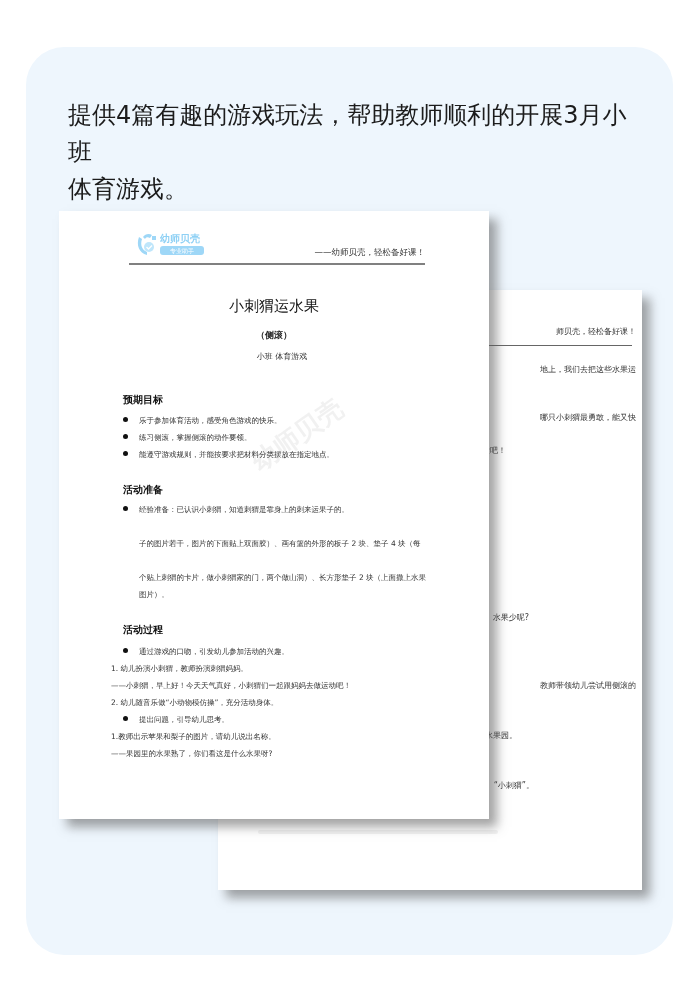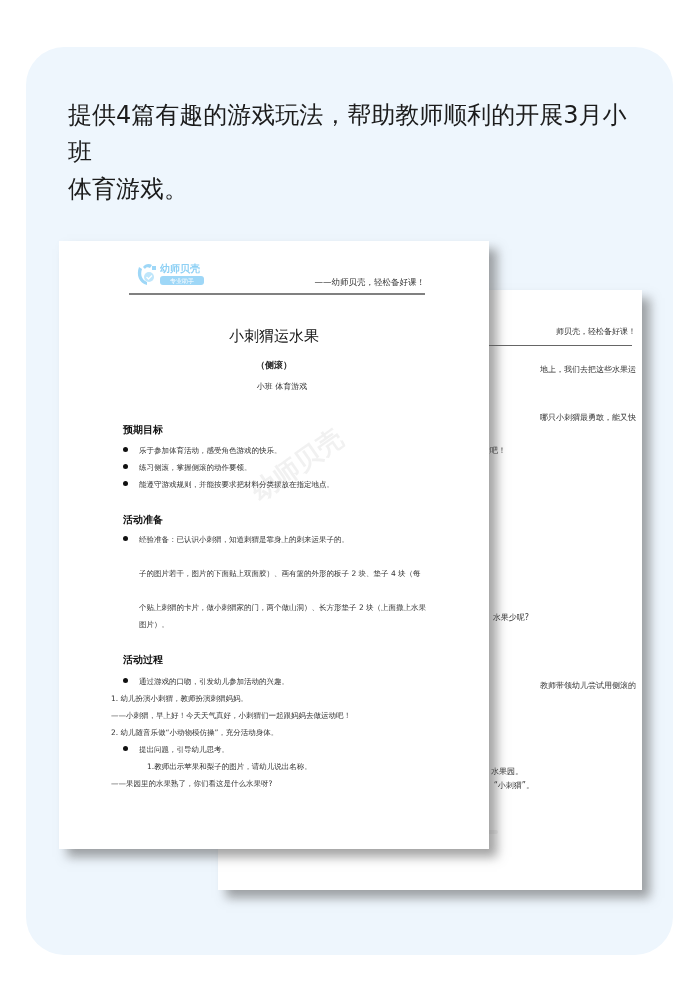--- a/index.html
+++ b/index.html
@@ -15,21 +15,21 @@
   }
   .headline {
     position: absolute; left: 68px; top: 97px; width: 580px;
     font-size: 24px; line-height: 37px; color: #1c1c1c; letter-spacing: 0px;
   }
   .page {
     position: absolute; background: #ffffff;
     box-shadow: 8px 8px 10px rgba(90,90,90,0.55);
   }
   .page-back { left: 218px; top: 290px; width: 424px; height: 600px; }
-  .page-front { left: 59px; top: 241px; width: 430px; height: 608px; }
+  .page-front { left: 59px; top: 211px; width: 430px; height: 608px; }
 
   .back-line {
     position: absolute; font-size: 8px; color: #333; white-space: nowrap;
     right: 6px; text-align: right;
   }
   .back-rule { position: absolute; left: 262px; right: 10px; top: 55px; height: 1px; background: #666; }
   .back-faint {
     position: absolute; left: 40px; height: 4px; background: #f2f2f2; border-radius: 2px;
   }
 
@@ -67,21 +67,21 @@
 
 <div class="page page-back">
   <div class="back-line" style="top:36px;">师贝壳，轻松备好课！</div>
   <div class="back-rule"></div>
   <div class="back-line" style="top:58px;margin-top:16px;">地上，我们去把这些水果运</div>
   <div class="back-line" style="top:122px;">哪只小刺猬最勇敢，能又快</div>
   <div class="back-line" style="top:155px; right:136px;">我们出发吧！</div>
   <div class="back-line" style="top:208px; right:150px;">。</div>
   <div class="back-line" style="top:322px; right:113px;">水果少呢?</div>
   <div class="back-line" style="top:390px;">教师带领幼儿尝试用侧滚的</div>
-  <div class="back-line" style="top:440px; right:119px;margin-top:36px;">水果园。</div>
+  <div class="back-line" style="top:440px; right:125px;">水果园。</div>
   <div class="back-line" style="top:490px; right:108px;">“小刺猬”。</div>
   <div class="back-faint" style="top:520px; width:190px;"></div>
   <div class="back-faint" style="top:540px; width:240px;"></div>
 </div>
 
 <div class="page page-front">
   <div class="logo">
     <svg class="logo-mark" viewBox="0 0 22 26">
       <path d="M11 24 C3 22 0 14 3 6 L6 8 C4 14 6 19 11 21 Z" fill="#9ed7f7"></path>
       <path d="M7 6 C9 3 13 2 16 4 L14 7 C12 6 10 6 9 8 Z" fill="#9ed7f7"></path>
@@ -111,15 +111,15 @@
   <div class="item item-indent" style="top:328px;">子的图片若干，图片的下面贴上双面胶）、画有篮的外形的板子 2 块、垫子 4 块（每</div>
   <div class="item item-indent" style="top:362px;">个贴上刺猬的卡片，做小刺猬家的门，两个做山洞）、长方形垫子 2 块（上面撒上水果</div>
   <div class="item item-indent" style="top:379px;">图片）。</div>
 
   <div class="section-h" style="top:412px;text-align:right;">活动过程</div>
   <div class="item" style="top:436px;"><span class="bullet"></span><span>通过游戏的口吻，引发幼儿参加活动的兴趣。</span></div>
   <div class="item" style="top:453px; left:52px;">1.   幼儿扮演小刺猬，教师扮演刺猬妈妈。</div>
   <div class="item" style="top:470px; left:52px;">——小刺猬，早上好！今天天气真好，小刺猬们一起跟妈妈去做运动吧！</div>
   <div class="item" style="top:487px; left:52px;">2.   幼儿随音乐做“小动物模仿操”，充分活动身体。</div>
   <div class="item" style="top:504px;"><span class="bullet"></span><span>提出问题，引导幼儿思考。</span></div>
-  <div class="item" style="top:521px; left:52px;margin-left:36px;">1.教师出示苹果和梨子的图片，请幼儿说出名称。</div>
+  <div class="item" style="top:521px; left:52px;">1.教师出示苹果和梨子的图片，请幼儿说出名称。</div>
   <div class="item" style="top:538px; left:52px;">——果园里的水果熟了，你们看这是什么水果呀?</div>
 </div>
 
 </body></html>

